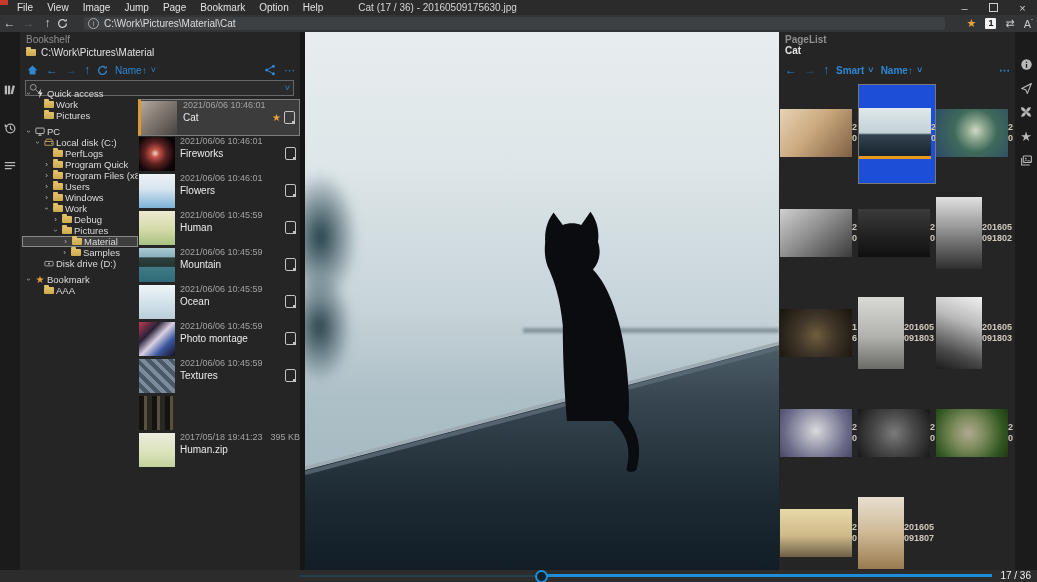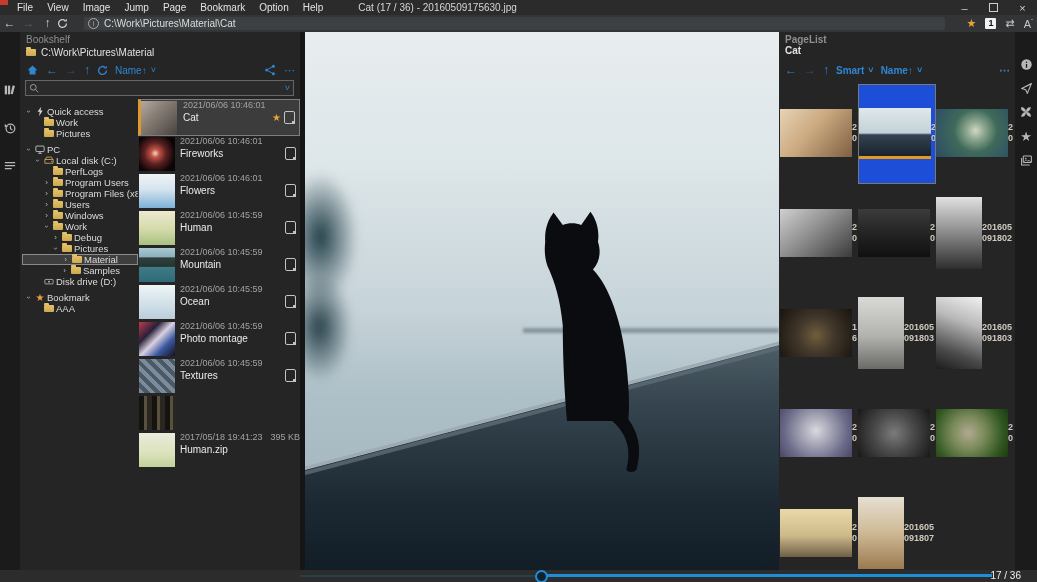--- a/index.html
+++ b/index.html
@@ -42,21 +42,21 @@
   .tb-ic.dis{color:#27506f;}
   .tb-label{font-size:10px;color:#2f86d1;}
   .tb-chev{font-size:9px;color:#2f86d1;margin-left:-3px;}
   .tb-right{margin-left:auto;display:flex;align-items:center;gap:8px;}
   .tb-dots{color:#2f86d1;font-size:11px;letter-spacing:1px;}
   
   #searchbox{position:absolute;left:5px;right:6px;top:48px;height:14px;background:#2b2b2b;border:1px solid #666;display:flex;align-items:center;padding:0 3px;}
   #searchbox input{flex:1;background:transparent;border:0;outline:0;color:#ddd;font-size:10px;font-family:"Liberation Sans",sans-serif;}
   #search-chev{color:#2f86d1;font-size:9px;}
   
-  #tree{position:absolute;left:2px;top:74px;width:116px;bottom:2px;overflow:hidden;}
+  #tree{position:absolute;left:2px;top:56px;width:116px;bottom:2px;overflow:hidden;}
   .trow{display:flex;align-items:center;height:11px;font-size:9.5px;color:#dcdcdc;white-space:nowrap;box-sizing:border-box;}
   .trow .exp{width:9px;flex:none;font-size:8px;color:#b8b8b8;text-align:center;}
   .trow .exp.open{transform:rotate(90deg);}
   .trow .tic{width:14px;flex:none;display:flex;justify-content:center;align-items:center;}
   .trow.gap{margin-top:5px;}
   .trow.sel{background:#3e3e3e;border:1px solid #8a8a8a;}
   .ic-folder{position:relative;width:10px;height:7px;background:linear-gradient(#e3c169,#cda94e);border-radius:1px;display:inline-block;}
   .ic-folder::before{content:"";position:absolute;left:0;top:-2px;width:5px;height:2px;background:#e3c169;border-radius:1px 1px 0 0;}
   
   #filelist{position:absolute;left:118px;top:67px;width:162px;bottom:0;overflow:hidden;}
@@ -110,21 +110,21 @@
   .pt-t703{background:radial-gradient(circle at 50% 45%,#d9d9dd 0%,#a9a9b9 30%,#6a6a88 70%,#4a4666 100%);}
   .pt-t708{background:radial-gradient(circle at 50% 50%,#7b7b7b 0%,#4a4a4a 45%,#181818 100%);}
   .pt-t716{background:radial-gradient(circle at 45% 50%,#b1a991 0%,#7b8b5b 35%,#315720 75%,#1e3a12 100%);}
   .pt-t720{background:linear-gradient(180deg,#e9d9a9 0%,#ceba89 55%,#6f5f48 100%);}
   .pt-t727{background:linear-gradient(180deg,#e7dfd1 0%,#ceb995 50%,#9a7a50 100%);}
   
   #bottombar{position:absolute;left:0;top:570px;width:1037px;height:12px;background:#2c2c2c;}
   #slider-track{position:absolute;left:300px;width:241px;top:5px;height:2px;background:#23404d;}
   #slider-fill{position:absolute;left:541px;width:451px;top:4px;height:3px;background:#1f8ed8;}
   #slider-thumb{position:absolute;left:535px;top:0px;width:9px;height:9px;border:2px solid #1f8ed8;border-radius:50%;background:#10222c;}
-  #page-counter{position:absolute;right:16px;top:0;font-size:10px;line-height:12px;color:#f0f0f0;}
+  #page-counter{position:absolute;right:6px;top:0;font-size:10px;line-height:12px;color:#f0f0f0;}
   svg{display:block;}
 </style>
 </head>
 <body>
 
 <div id="app">
 
   <div id="titlebar">
     <div id="red-corner"></div>
     <div id="menubar">
@@ -292,21 +292,21 @@
             <span class="ic-folder"></span>
           </span>
     <span class="tlabel">PerfLogs</span>
   </div>
 
   <div class="trow" style="padding-left: 20px;">
     <span class="exp">›</span>
     <span class="tic">
             <span class="ic-folder"></span>
           </span>
-    <span class="tlabel">Program Users</span>
+    <span class="tlabel">Program Quick</span>
   </div>
 
   <div class="trow" style="padding-left: 20px;">
     <span class="exp">›</span>
     <span class="tic">
             <span class="ic-folder"></span>
           </span>
     <span class="tlabel">Program Files (x86)</span>
   </div>
 

